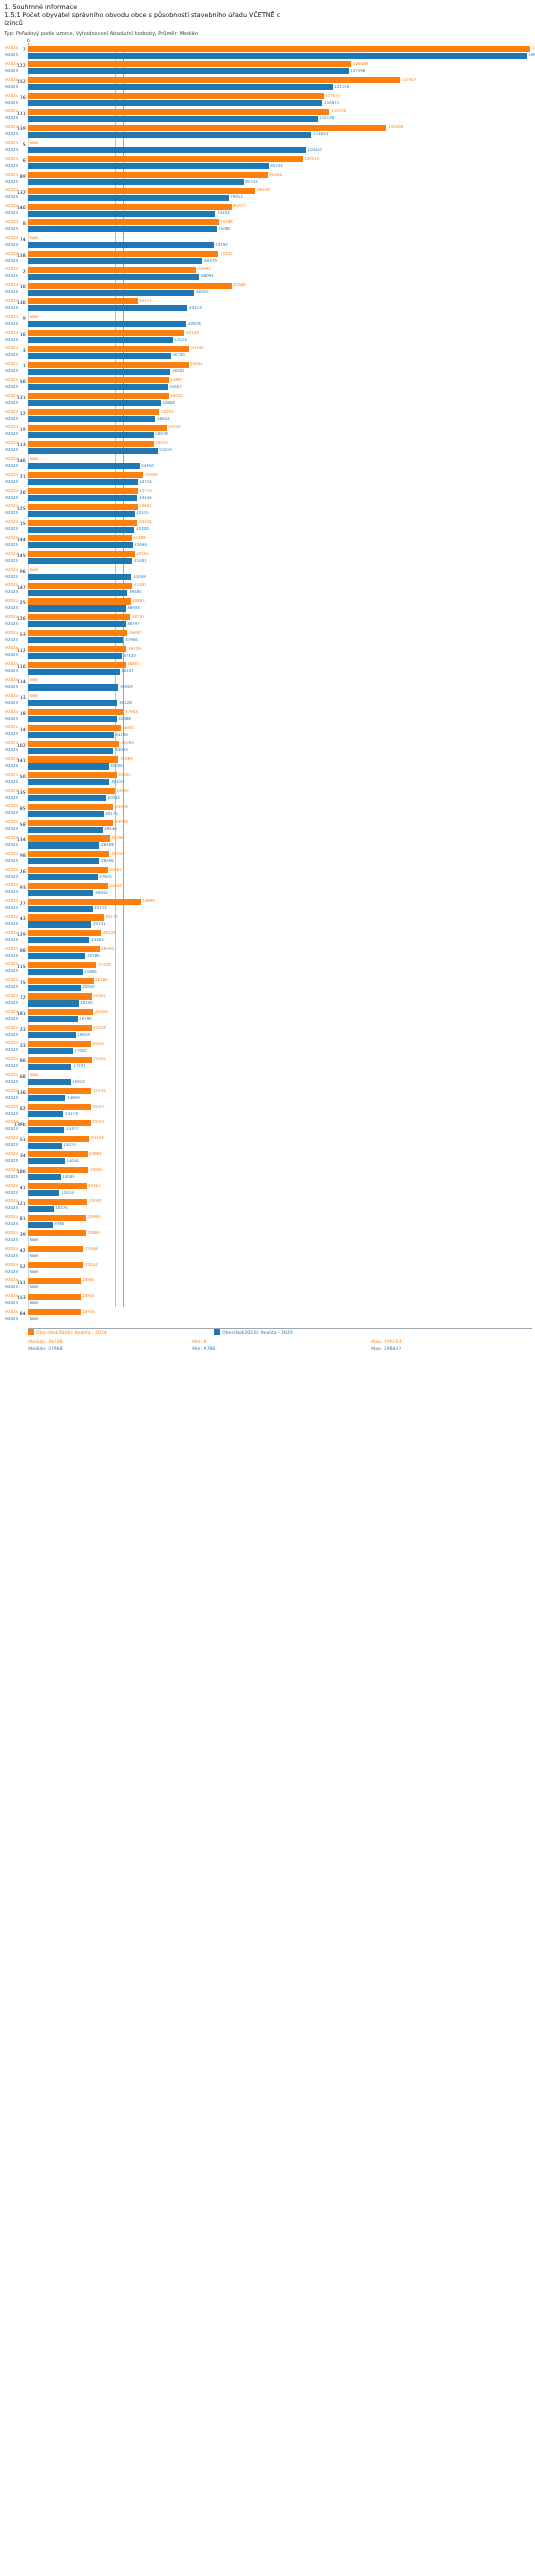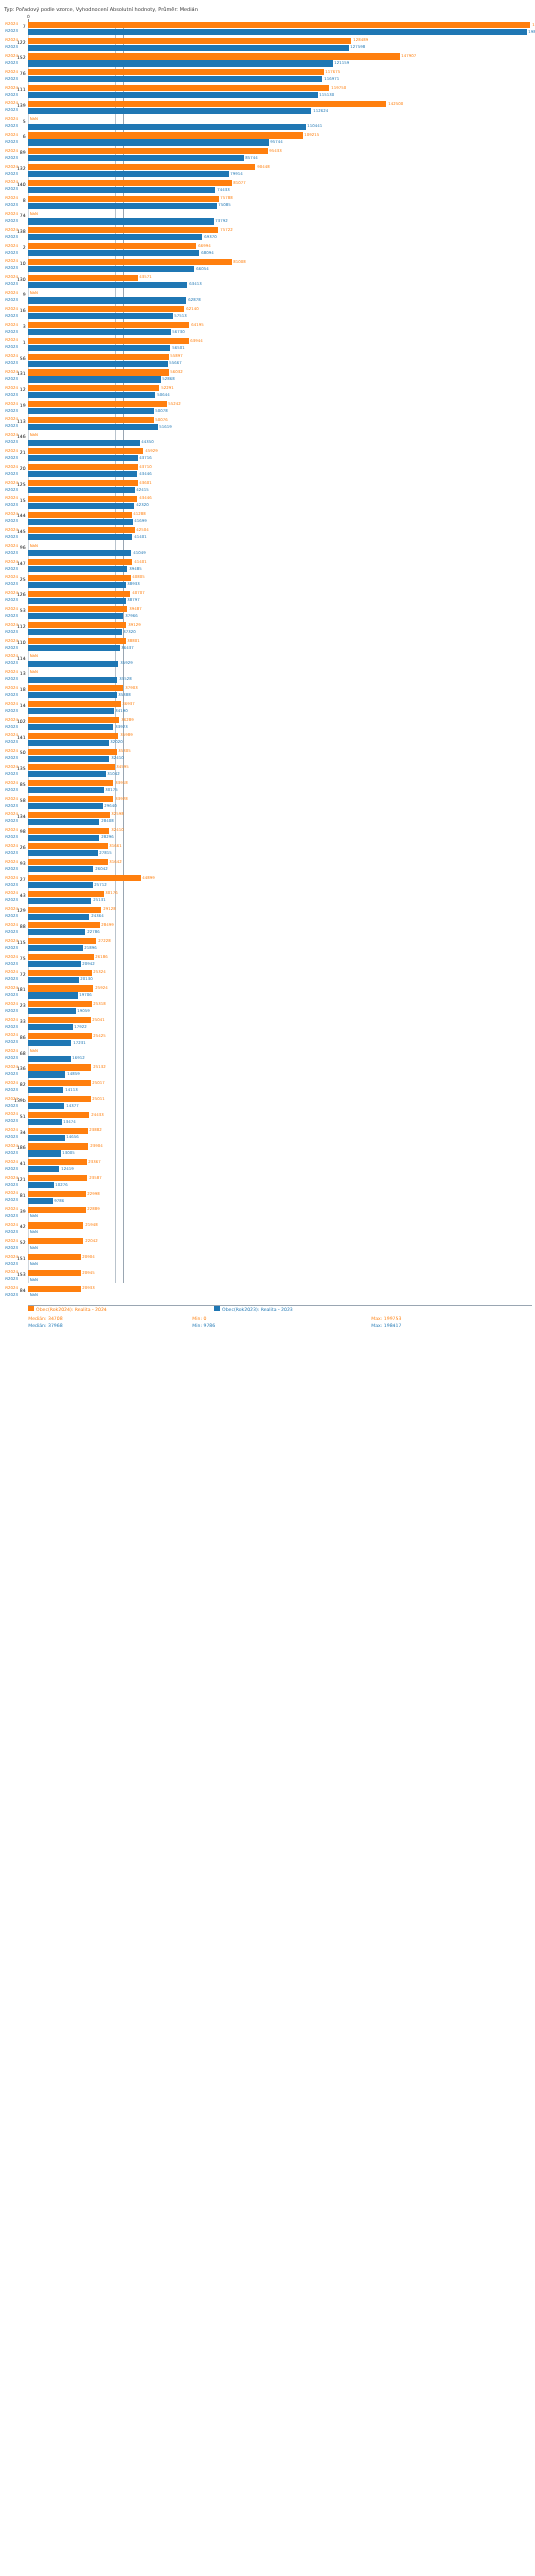--- a/index.html
+++ b/index.html
@@ -55,20 +55,25 @@
   .legend .li{position:absolute;font-size:4.6px;color:#1f77b4;}
   .legend .li.orange{color:#ff7f0e;}
   .legend .stat{position:absolute;font-size:4.6px;color:#1f77b4;}
   .legend .stat.orange{color:#ff7f0e;}
 </style>
 </head>
 <body>
 
 <div class="page">
 
+  <div class="hdr">
+    <div class="h1">1. Souhrnné informace</div>
+    <div class="h2">1.5.1 Počet obyvatel správního obvodu obce s působností stavebního úřadu VČETNĚ c</div>
+    <div class="h3">izinců</div>
+  </div>
   <div class="subnote">Typ: Pořadový podle vzorce, Vyhodnocení Absolutní hodnoty, Průměr: Medián</div>
 
   <div class="chart-wrap">
     <div class="axis-top" id="axis-top">
         <div class="tick" style="left: 0px;">0</div>
         <div class="tickmark" style="left: 0px;"></div>
       </div>
     <div class="chart" id="chart">
       <div class="grid-layer" id="grid-layer">
           <div class="gridline zero" style="left: 0px;"></div>

